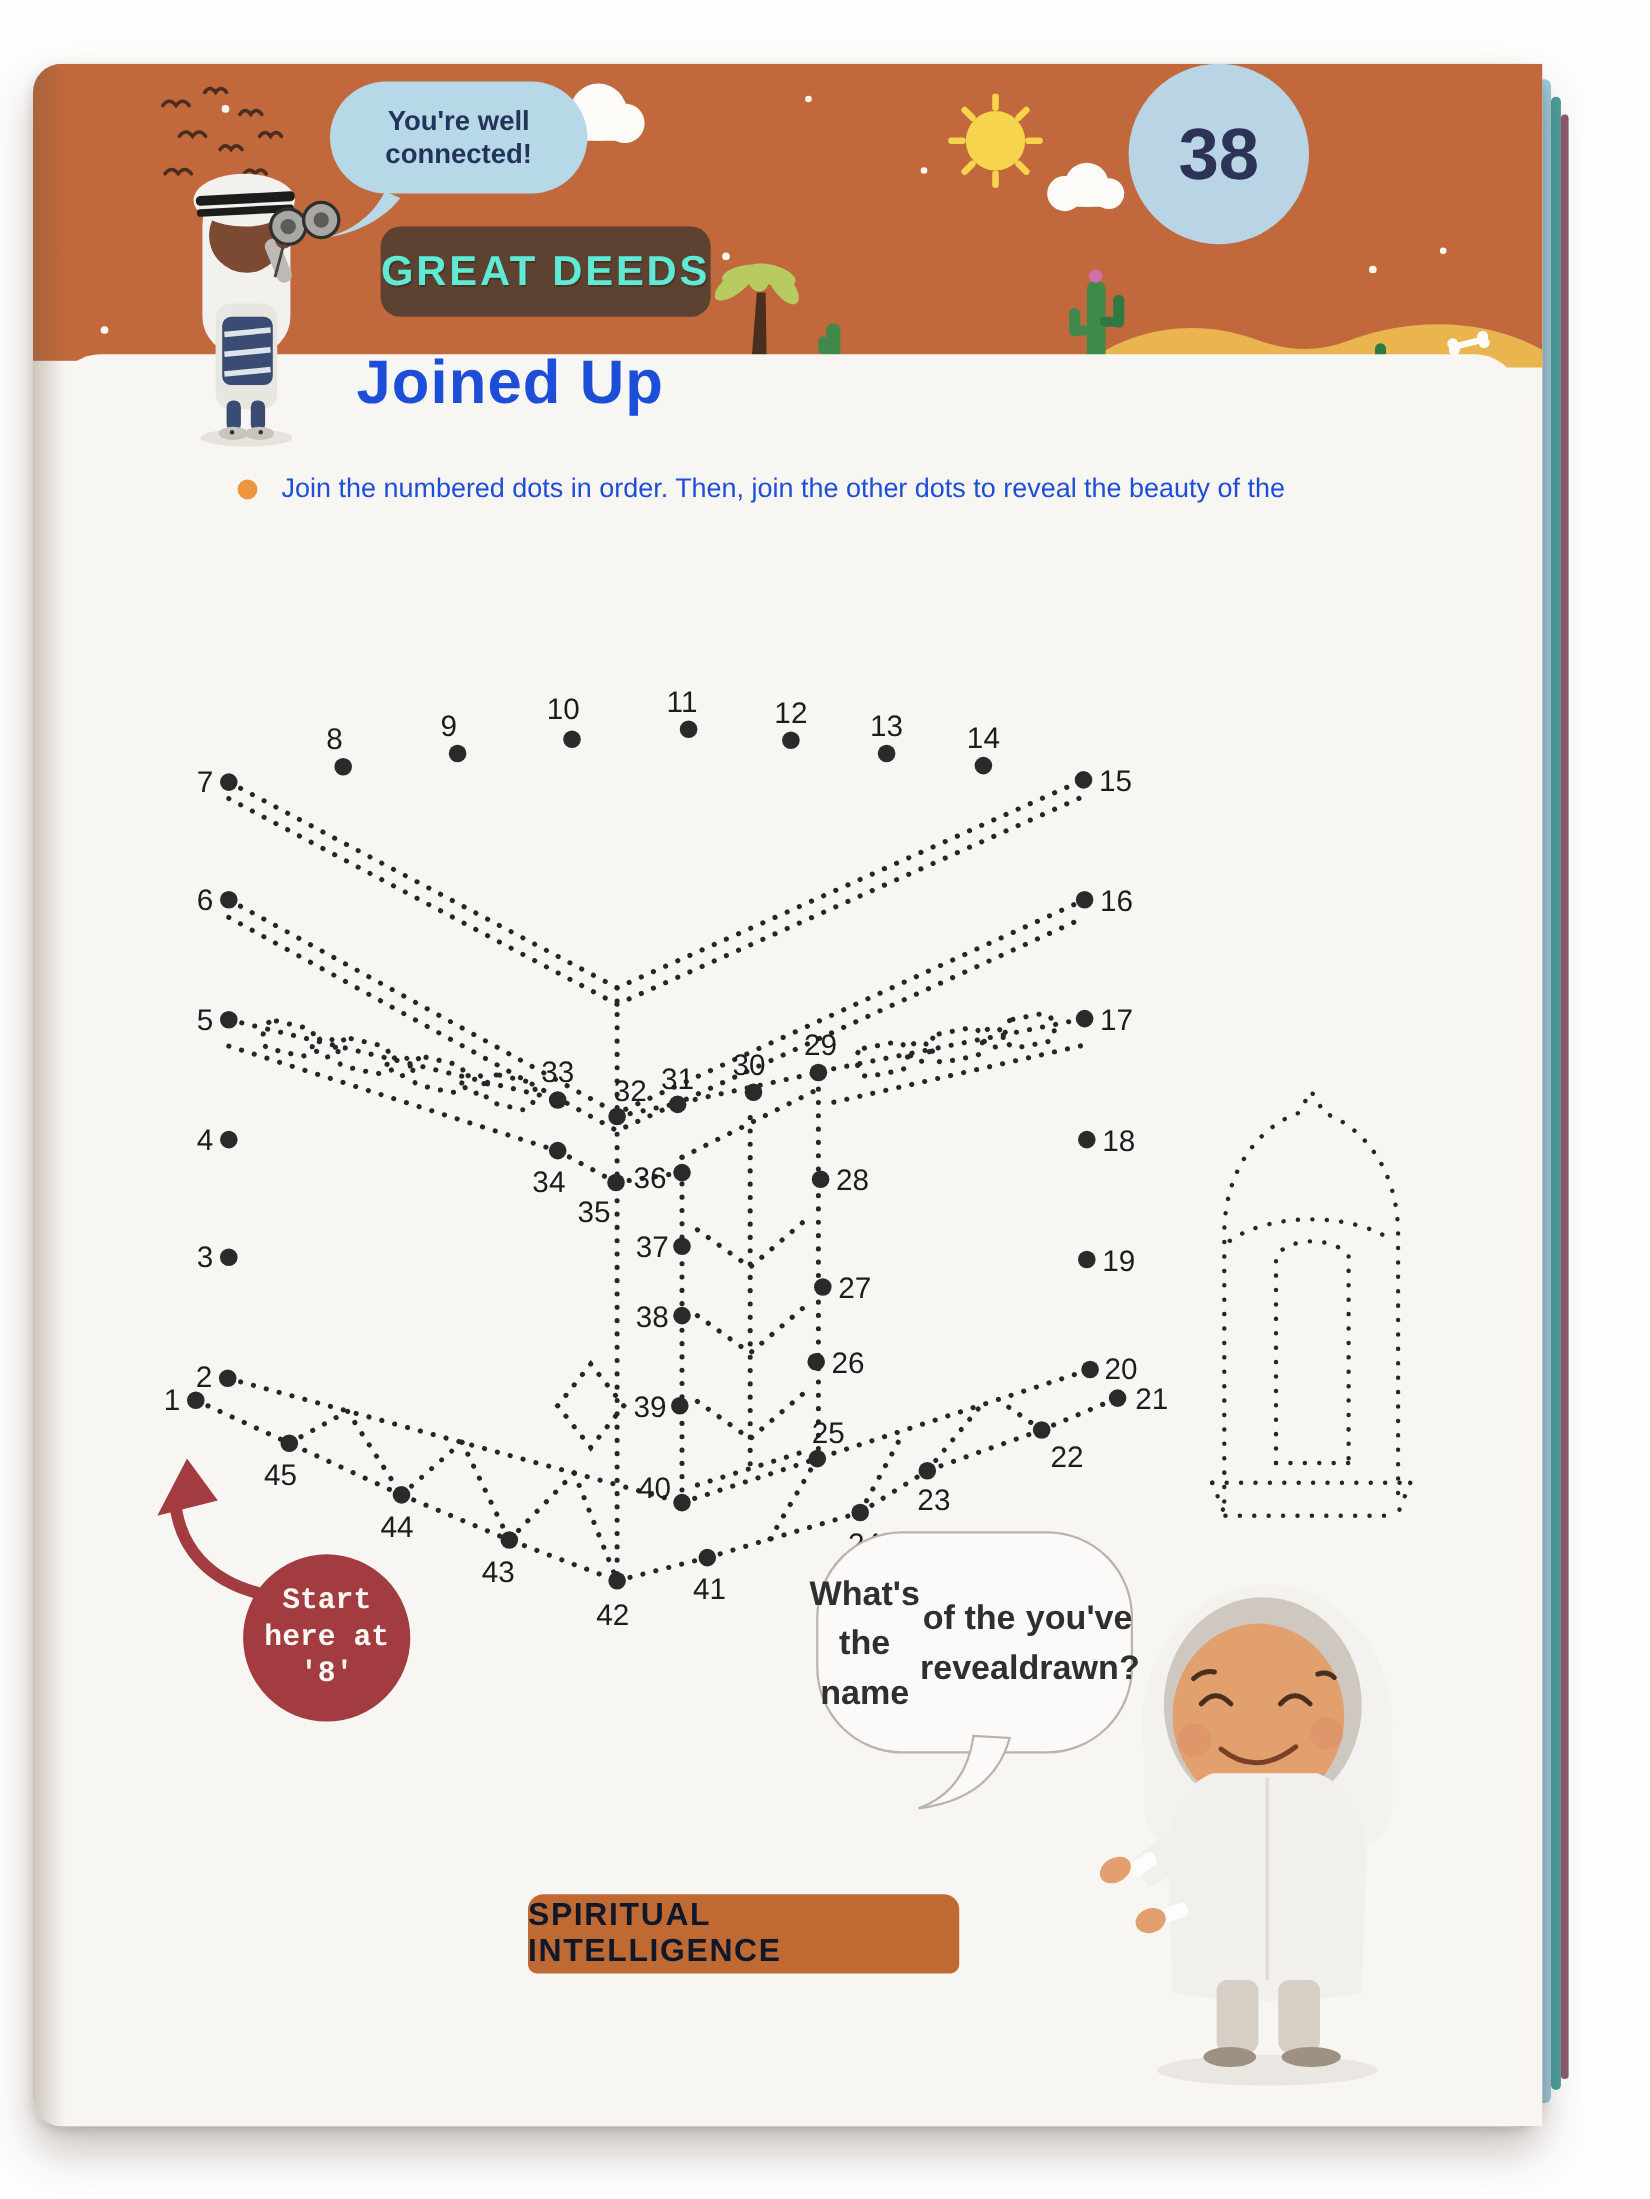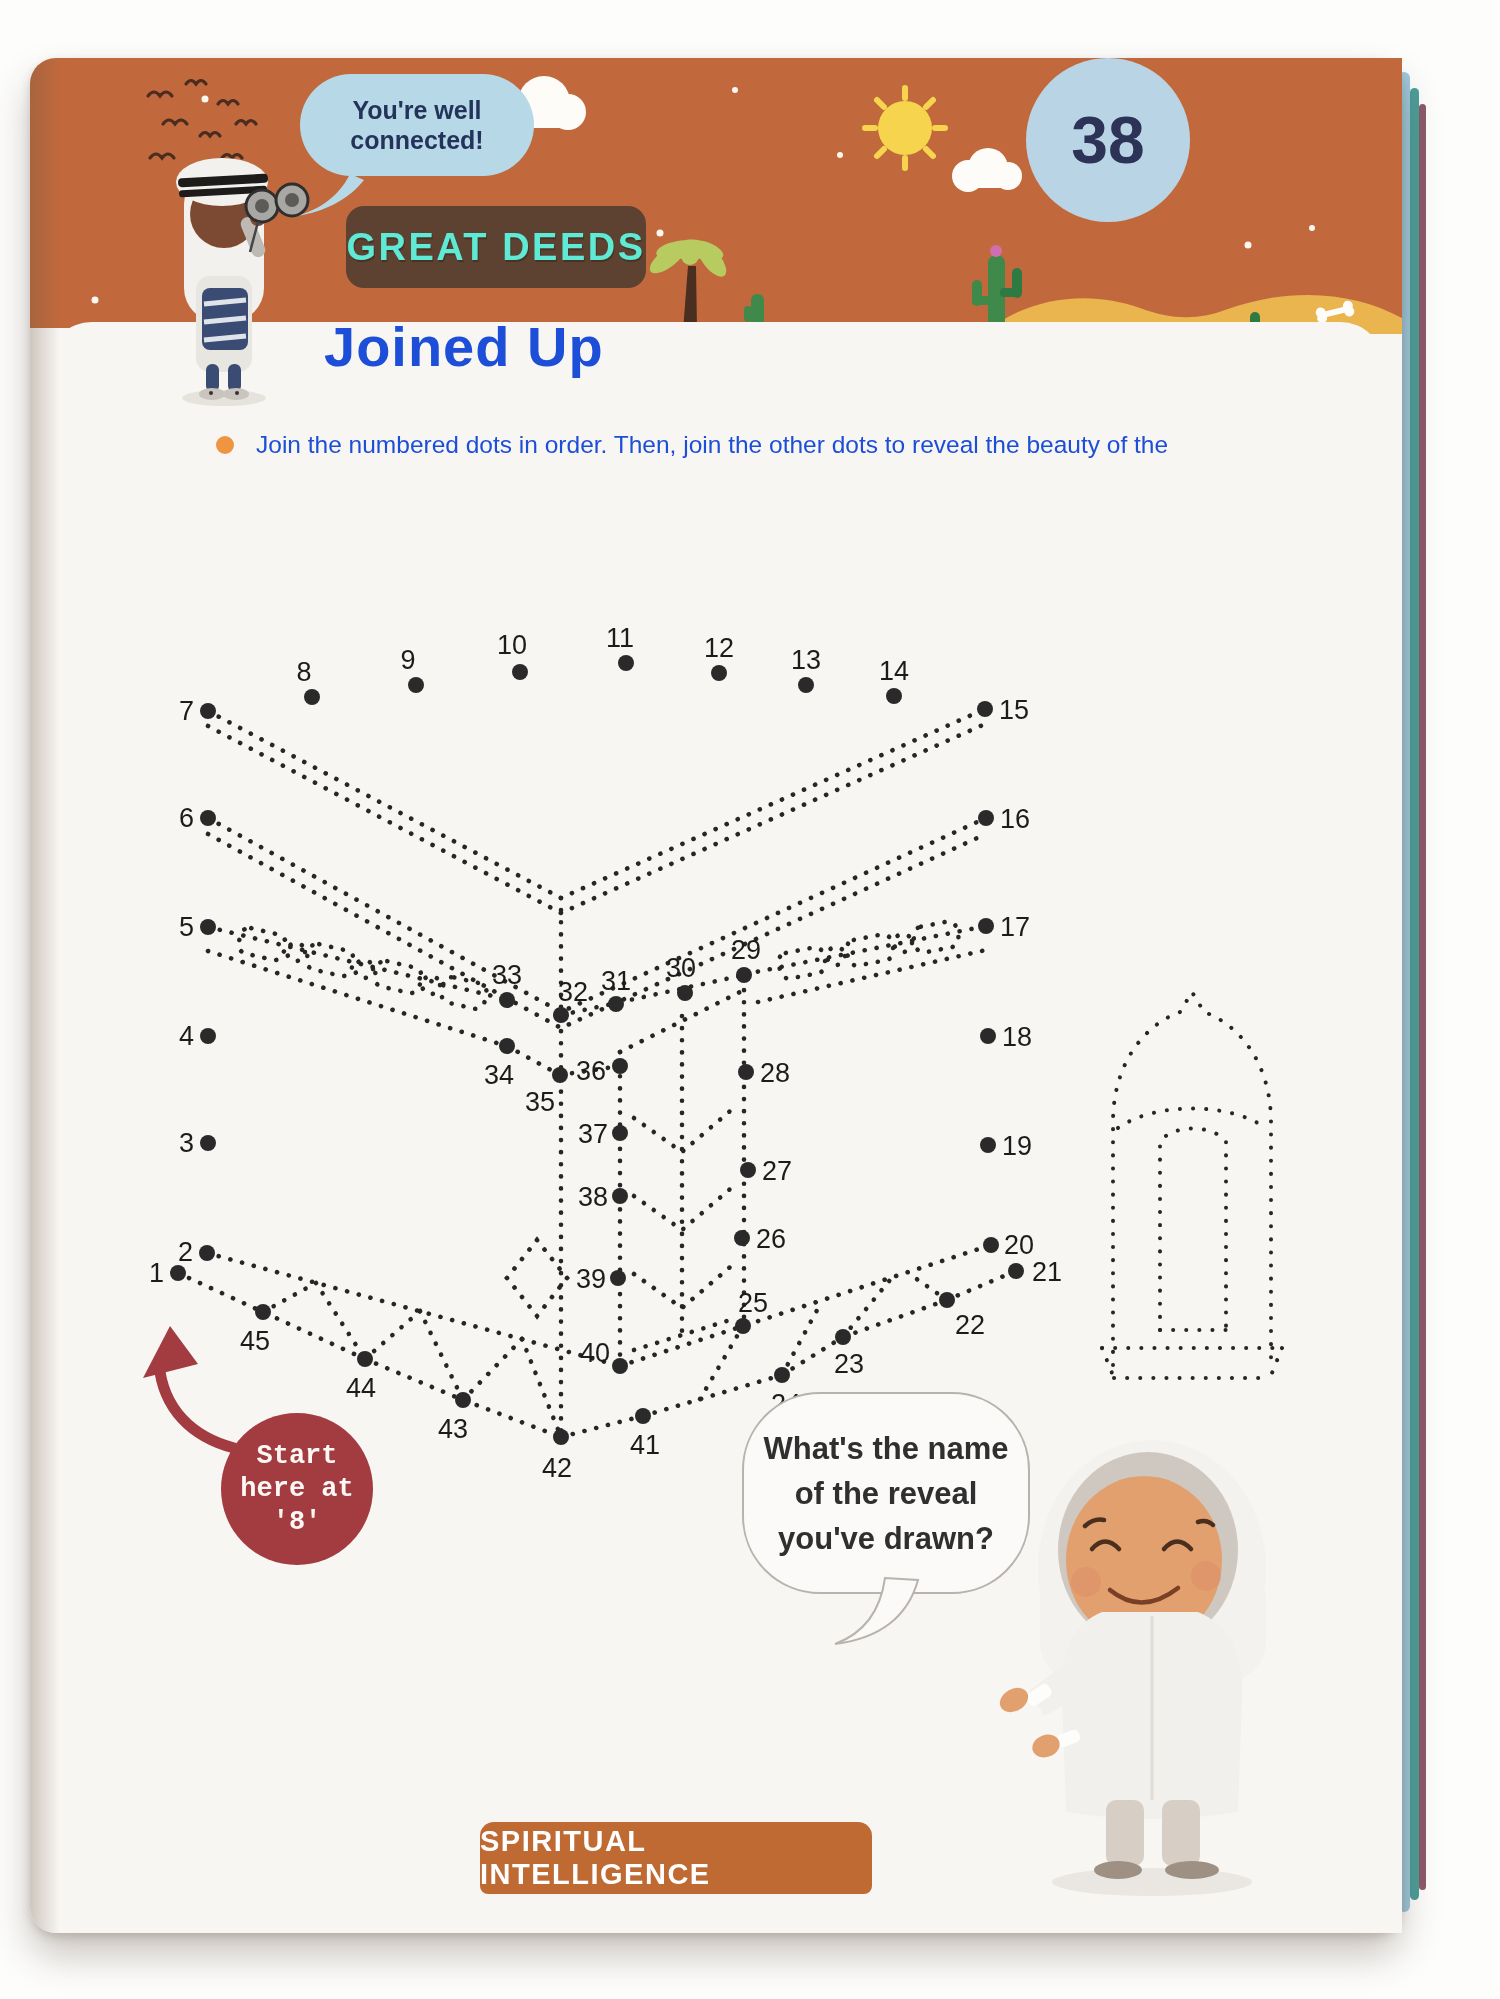--- a/index.html
+++ b/index.html
@@ -41,26 +41,26 @@
   .dotline{fill:none;stroke:#262626;stroke-width:4.6;stroke-linecap:round;stroke-dasharray:0.1 12;}
   .fine{stroke-width:4;stroke-dasharray:0.1 13;}
   .bigdot{fill:#2a2a2a;}
   .dotnum{font-family:"Liberation Sans",sans-serif;font-size:27px;font-weight:400;fill:#1c1c1c;}
   
   .start-circle{position:absolute;left:221px;top:1413px;width:152px;height:152px;border-radius:50%;
        background:#a23c40;color:#fdf8f5;display:flex;flex-direction:column;align-items:center;
        justify-content:center;font-weight:700;font-size:27px;line-height:33px;text-align:center;font-family:Liberation Mono, monospace;}
   
   .q-bubble{position:absolute;left:742px;top:1392px;width:284px;height:198px;background:#fbfaf8;
-       border:2px solid #b8b3ac;border-radius:78px;display:flex;flex-direction:column;align-items:center;
+       border:2px solid #b8b3ac;border-radius:78px;display:flex;flex-direction:row;align-items:center;
        justify-content:center;font-size:31px;font-weight:600;color:#2f2f2f;line-height:45px;text-align:center;}
   
-  .footer-banner{position:absolute;left:480px;top:1822px;width:392px;height:72px;background:#c06a33;
+  .footer-banner{position:absolute;left:480px;top:1722px;width:392px;height:72px;background:#c06a33;
        border-radius:14px 14px 8px 8px;display:flex;align-items:center;justify-content:center;
-       color:#ffffff;font-weight:800;font-size:29px;letter-spacing:1.5px;}
+       color:#0f172a;font-weight:800;font-size:29px;letter-spacing:1.5px;}
 </style>
 </head>
 <body>
 
 <div class="stack stack1"></div>
 <div class="stack stack2"></div>
 <div class="stack stack3"></div>
 <div class="page-shadow"></div>
 
 <div class="page-clip">

